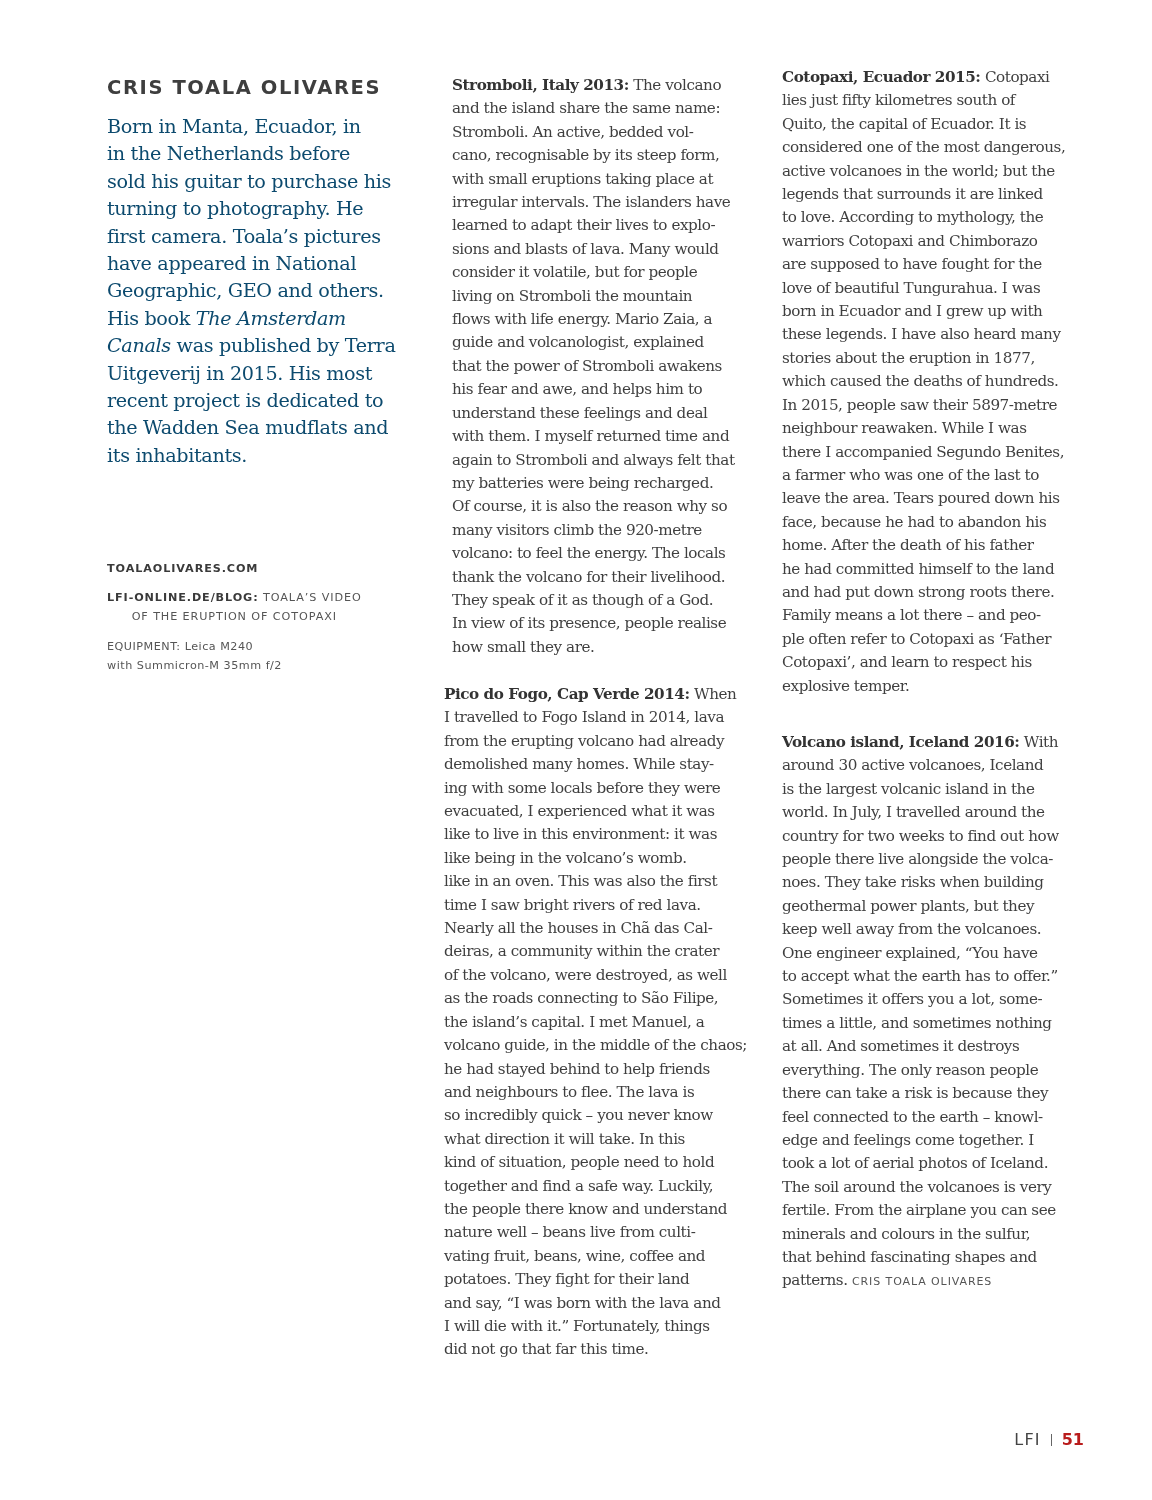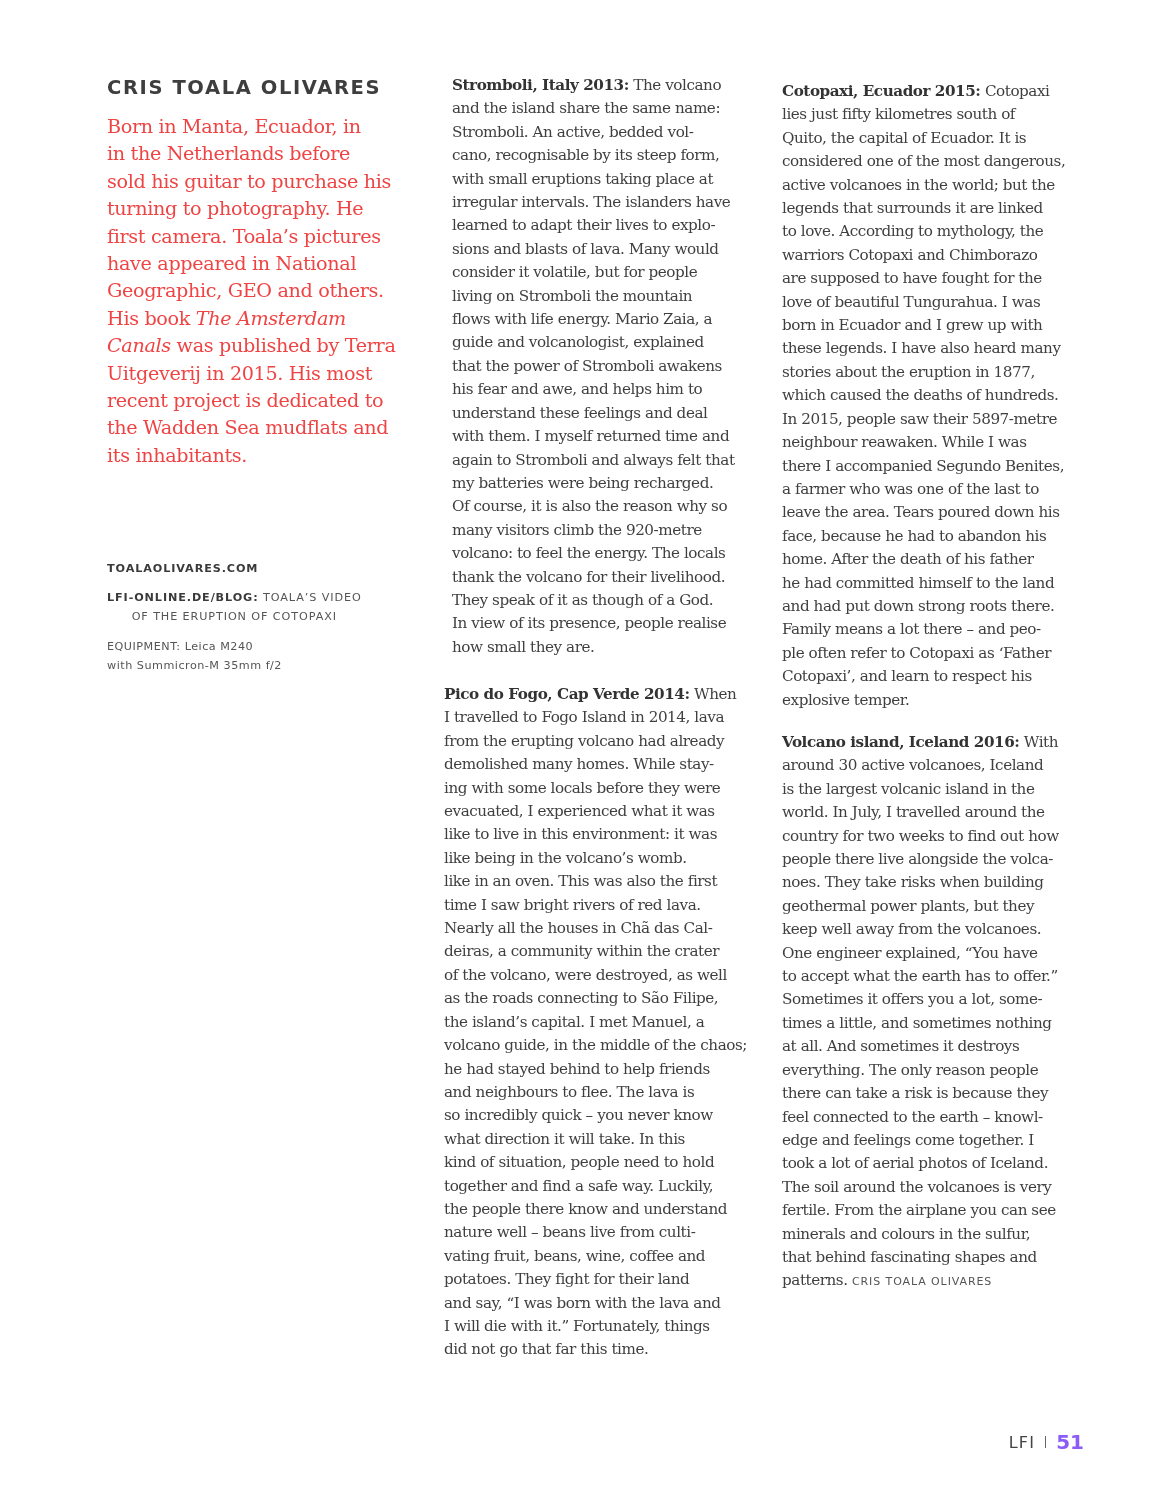--- a/index.html
+++ b/index.html
@@ -14,21 +14,21 @@
 
     .author-title {
       position: absolute; top: 76px; left: 0;
       font-family: "DejaVu Sans", sans-serif;
       font-weight: bold; font-size: 19.5px; letter-spacing: 1.6px;
       color: #3e3e3e; white-space: nowrap; margin: 0;
     }
     .bio {
       position: absolute; top: 113px; left: 0;
       font-family: "DejaVu Serif", serif;
-      font-size: 19.2px; line-height: 27.4px; color: #ef4444;
+      font-size: 19.2px; line-height: 27.4px; color: #0c4a6e;
       letter-spacing: -0.35px; white-space: nowrap;
     }
     .bio .ln { display: block; }
     .bio em { font-style: italic; }
 
     .meta {
       position: absolute; left: 0;
       font-family: "DejaVu Sans", sans-serif;
       font-size: 11.2px; letter-spacing: 0.9px; color: #555;
       line-height: 18.5px; white-space: nowrap;
@@ -46,31 +46,31 @@
       letter-spacing: -0.45px; white-space: nowrap;
     }
     .body-text .ln { display: block; }
     .body-text b { font-weight: bold; color: #333; }
     .credit {
       font-family: "DejaVu Sans", sans-serif;
       font-size: 11px; letter-spacing: 0.9px; color: #555;
     }
     .p1 { top: 74px; margin-left: 8px; }
     .p2 { top: 683px; }
-    .p3 { top: 80px; }
+    .p3 { top: 66px; }
     .p4 { top: 731px; }
 
     .folio {
       position: absolute; top: 1430px; right: 68px;
       font-family: "DejaVu Sans", sans-serif;
       display: flex; align-items: center; gap: 10px; color: #444;
     }
     .folio .mag { font-size: 16px; letter-spacing: 1.2px; }
     .folio .sep { width: 1px; height: 12px; background: #666; display: inline-block; }
-    .folio .num { font-size: 20px; font-weight: bold; color: #8b5cf6; }
+    .folio .num { font-size: 16px; font-weight: bold; color: #b91c1c; }
   </style>
 </head>
 <body>
 
 <div class="col col1">
   <h2 class="author-title">CRIS TOALA OLIVARES</h2>
   <div class="bio">
     <span class="ln">Born in Manta, Ecuador, in</span>
     <span class="ln">in the Netherlands before</span>
     <span class="ln">sold his guitar to purchase his</span>

